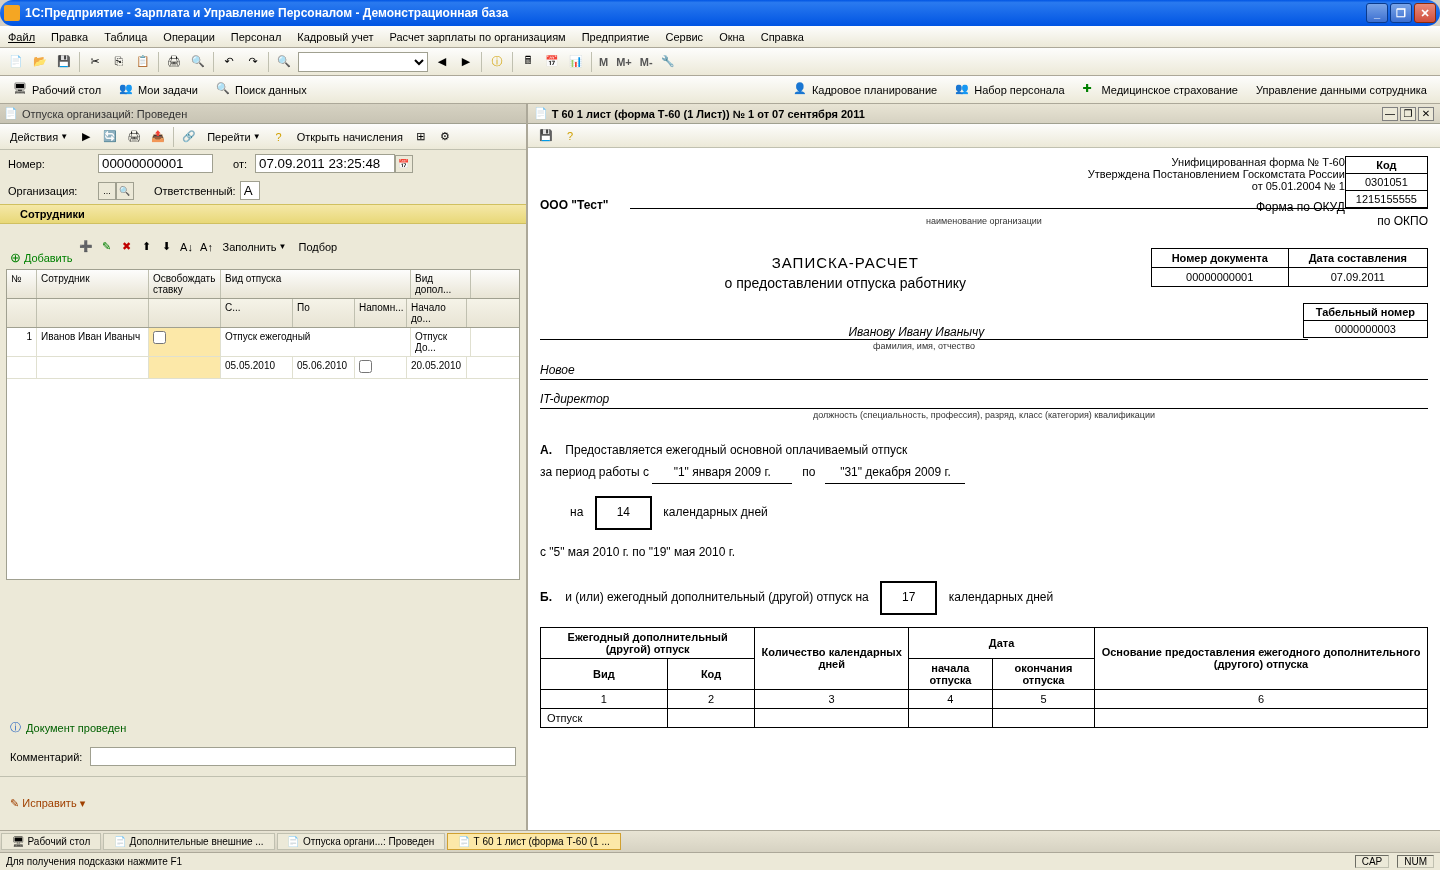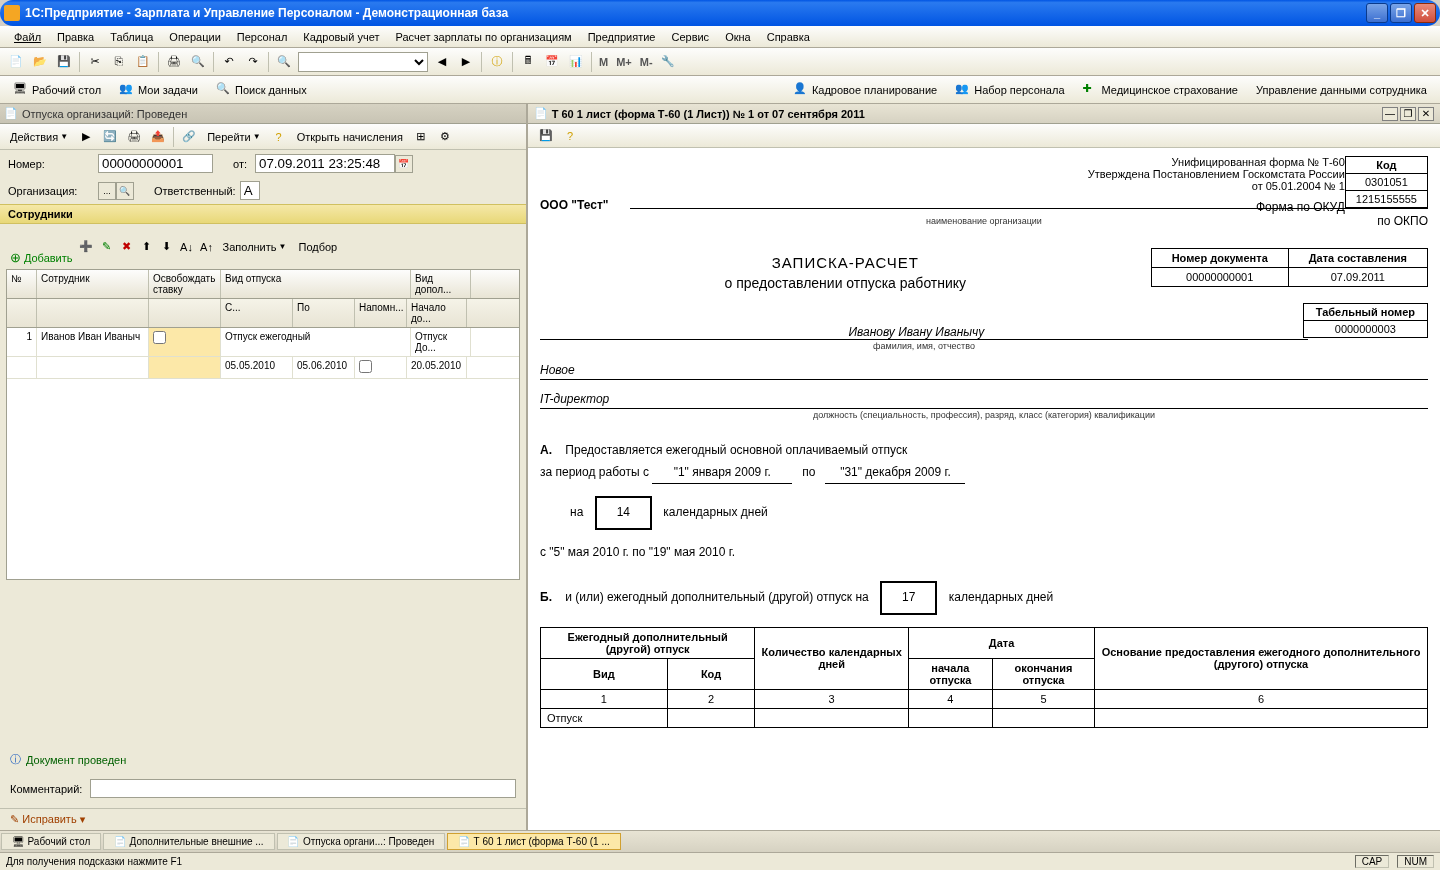--- a/index.html
+++ b/index.html
@@ -7,21 +7,21 @@
 
 
 .titlebar { background: linear-gradient(to bottom, #0054e3, #2a7aef 10%, #0054e3); height: 26px; display: flex; align-items: center; padding: 0 4px; color: white; font-weight: bold; border-radius: 13px; }
 .titlebar-icon { width: 16px; height: 16px; background: #f5a623; border-radius: 2px; margin-right: 5px; display: inline-block; }
 .titlebar-text { flex: 1; font-size: 12px; }
 .titlebar-buttons { display: flex; gap: 2px; }
 .titlebar-btn { width: 22px; height: 20px; background: linear-gradient(to bottom, #7aa5e8, #3c6fd0); border: 1px solid #0a3a8c; border-radius: 3px; display: flex; align-items: center; justify-content: center; color: white; font-weight: bold; cursor: pointer; }
 .titlebar-btn.close { background: linear-gradient(to bottom, #e88b7a, #d04e3c); border-color: #8c2a0a; }
 
 
-.menubar { background: linear-gradient(to bottom, #fdfdfc, #ece9d8); height: 22px; display: flex; align-items: center; padding: 0 6px; border-bottom: 1px solid #aca899; }
+.menubar { background: linear-gradient(to bottom, #fdfdfc, #ece9d8); height: 22px; display: flex; align-items: center; padding: 0 0; border-bottom: 1px solid #aca899; }
 .menubar-item { padding: 2px 8px; cursor: pointer; }
 .menubar-item u { text-decoration: underline; }
 
 
 .toolbar { background: linear-gradient(to bottom, #fdfdfc, #ece9d8); height: 28px; display: flex; align-items: center; padding: 0 4px; border-bottom: 1px solid #aca899; }
 .toolbar-btn { width: 22px; height: 22px; display: flex; align-items: center; justify-content: center; margin: 0 1px; cursor: pointer; border: 1px solid transparent; border-radius: 2px; }
 .toolbar-sep { width: 1px; height: 20px; background: #c0c0b0; margin: 0 3px; }
 .toolbar-combo { height: 20px; border: 1px solid #a0a090; background: white; min-width: 130px; margin: 0 2px; }
 .toolbar-text { padding: 0 4px; font-weight: bold; color: #555; }
 
@@ -47,42 +47,42 @@
 .doc-tb-item .dd { font-size: 8px; margin-left: 2px; }
 
 .form-row { display: flex; align-items: center; padding: 4px 8px; }
 .form-label { width: 90px; }
 .form-input { background: white; border: 1px solid #a0a090; height: 19px; padding: 0 3px; }
 .form-input.num { width: 115px; }
 .form-input.date { width: 140px; }
 .form-input.org { width: 280px; }
 .form-btn { width: 18px; height: 18px; border: 1px solid #a0a090; background: #ece9d8; cursor: pointer; display: inline-flex; align-items: center; justify-content: center; font-size: 9px; }
 
-.section-hdr { background: linear-gradient(to bottom, #f5e8a8, #e8d878); padding: 3px 8px; font-weight: bold; border-top: 1px solid #d0c060; border-bottom: 1px solid #d0c060; }
+.section-hdr { background: linear-gradient(to bottom, #f5e8a8, #e8d878); padding: 3px 20px; font-weight: bold; border-top: 1px solid #d0c060; border-bottom: 1px solid #d0c060; }
 
 .grid-toolbar { display: flex; align-items: center; padding: 3px 6px; background: #ece9d8; }
 .grid-add { color: #008000; display: flex; align-items: center; cursor: pointer; padding: 1px 4px; margin-top: 22px; }
 .grid-add::before { content: "⊕"; color: #008000; margin-right: 3px; font-size: 13px; }
 .grid-ic { width: 18px; height: 18px; margin: 0 1px; cursor: pointer; display: inline-flex; align-items: center; justify-content: center; }
 
 .grid { border: 1px solid #a0a090; background: white; margin: 0 6px; }
 .grid-header { display: flex; background: linear-gradient(to bottom, #fdfdfc, #e8e4d4); border-bottom: 1px solid #a0a090; }
 .grid-header.sub { background: linear-gradient(to bottom, #f5f3e8, #e8e4d4); }
 .gh { border-right: 1px solid #c0c0b0; padding: 3px 4px; font-size: 10px; }
 .grid-row { display: flex; border-bottom: 1px solid #e0e0d0; }
 .gc { border-right: 1px solid #e0e0d0; padding: 3px 4px; font-size: 10px; }
 .gc.sel { background: #fce8a8; }
 
 .status-line { padding: 6px 10px; display: flex; align-items: center; color: #006000; margin-top: auto;}
 .status-line::before { content: "ⓘ"; margin-right: 5px; color: #2060c0; }
 
 .comment-row { display: flex; align-items: center; padding: 6px 10px 10px; }
 .comment-input { flex: 1; background: white; border: 1px solid #a0a090; height: 19px; margin-left: 8px; }
 
-.fix-bar { padding: 4px 10px; border-top: 1px solid #c0c0b0; }
+.fix-bar { padding: 20px 10px; border-top: 1px solid #c0c0b0; }
 .fix-link { color: #a04000; cursor: pointer; }
 
 
 .rdoc-title { background: linear-gradient(to bottom, #e8e4d4, #d6d2c2); height: 20px; display: flex; align-items: center; padding: 0 6px; border-bottom: 1px solid #a0a090; }
 .rdoc-title-text { flex: 1; font-weight: bold; }
 .rdoc-ctrl { width: 16px; height: 14px; border: 1px solid #808080; background: #ece9d8; margin-left: 2px; cursor: pointer; display: flex; align-items: center; justify-content: center; font-size: 10px; }
 .rdoc-toolbar { background: linear-gradient(to bottom, #fdfdfc, #ece9d8); height: 24px; display: flex; align-items: center; padding: 0 6px; border-bottom: 1px solid #c0c0b0; }
 
 .report-area { flex: 1; overflow: auto; padding: 8px 12px; background: white; font-family: Arial, sans-serif; font-size: 12px; }
 .report-header { text-align: right; font-size: 11px; margin-bottom: 8px; }

